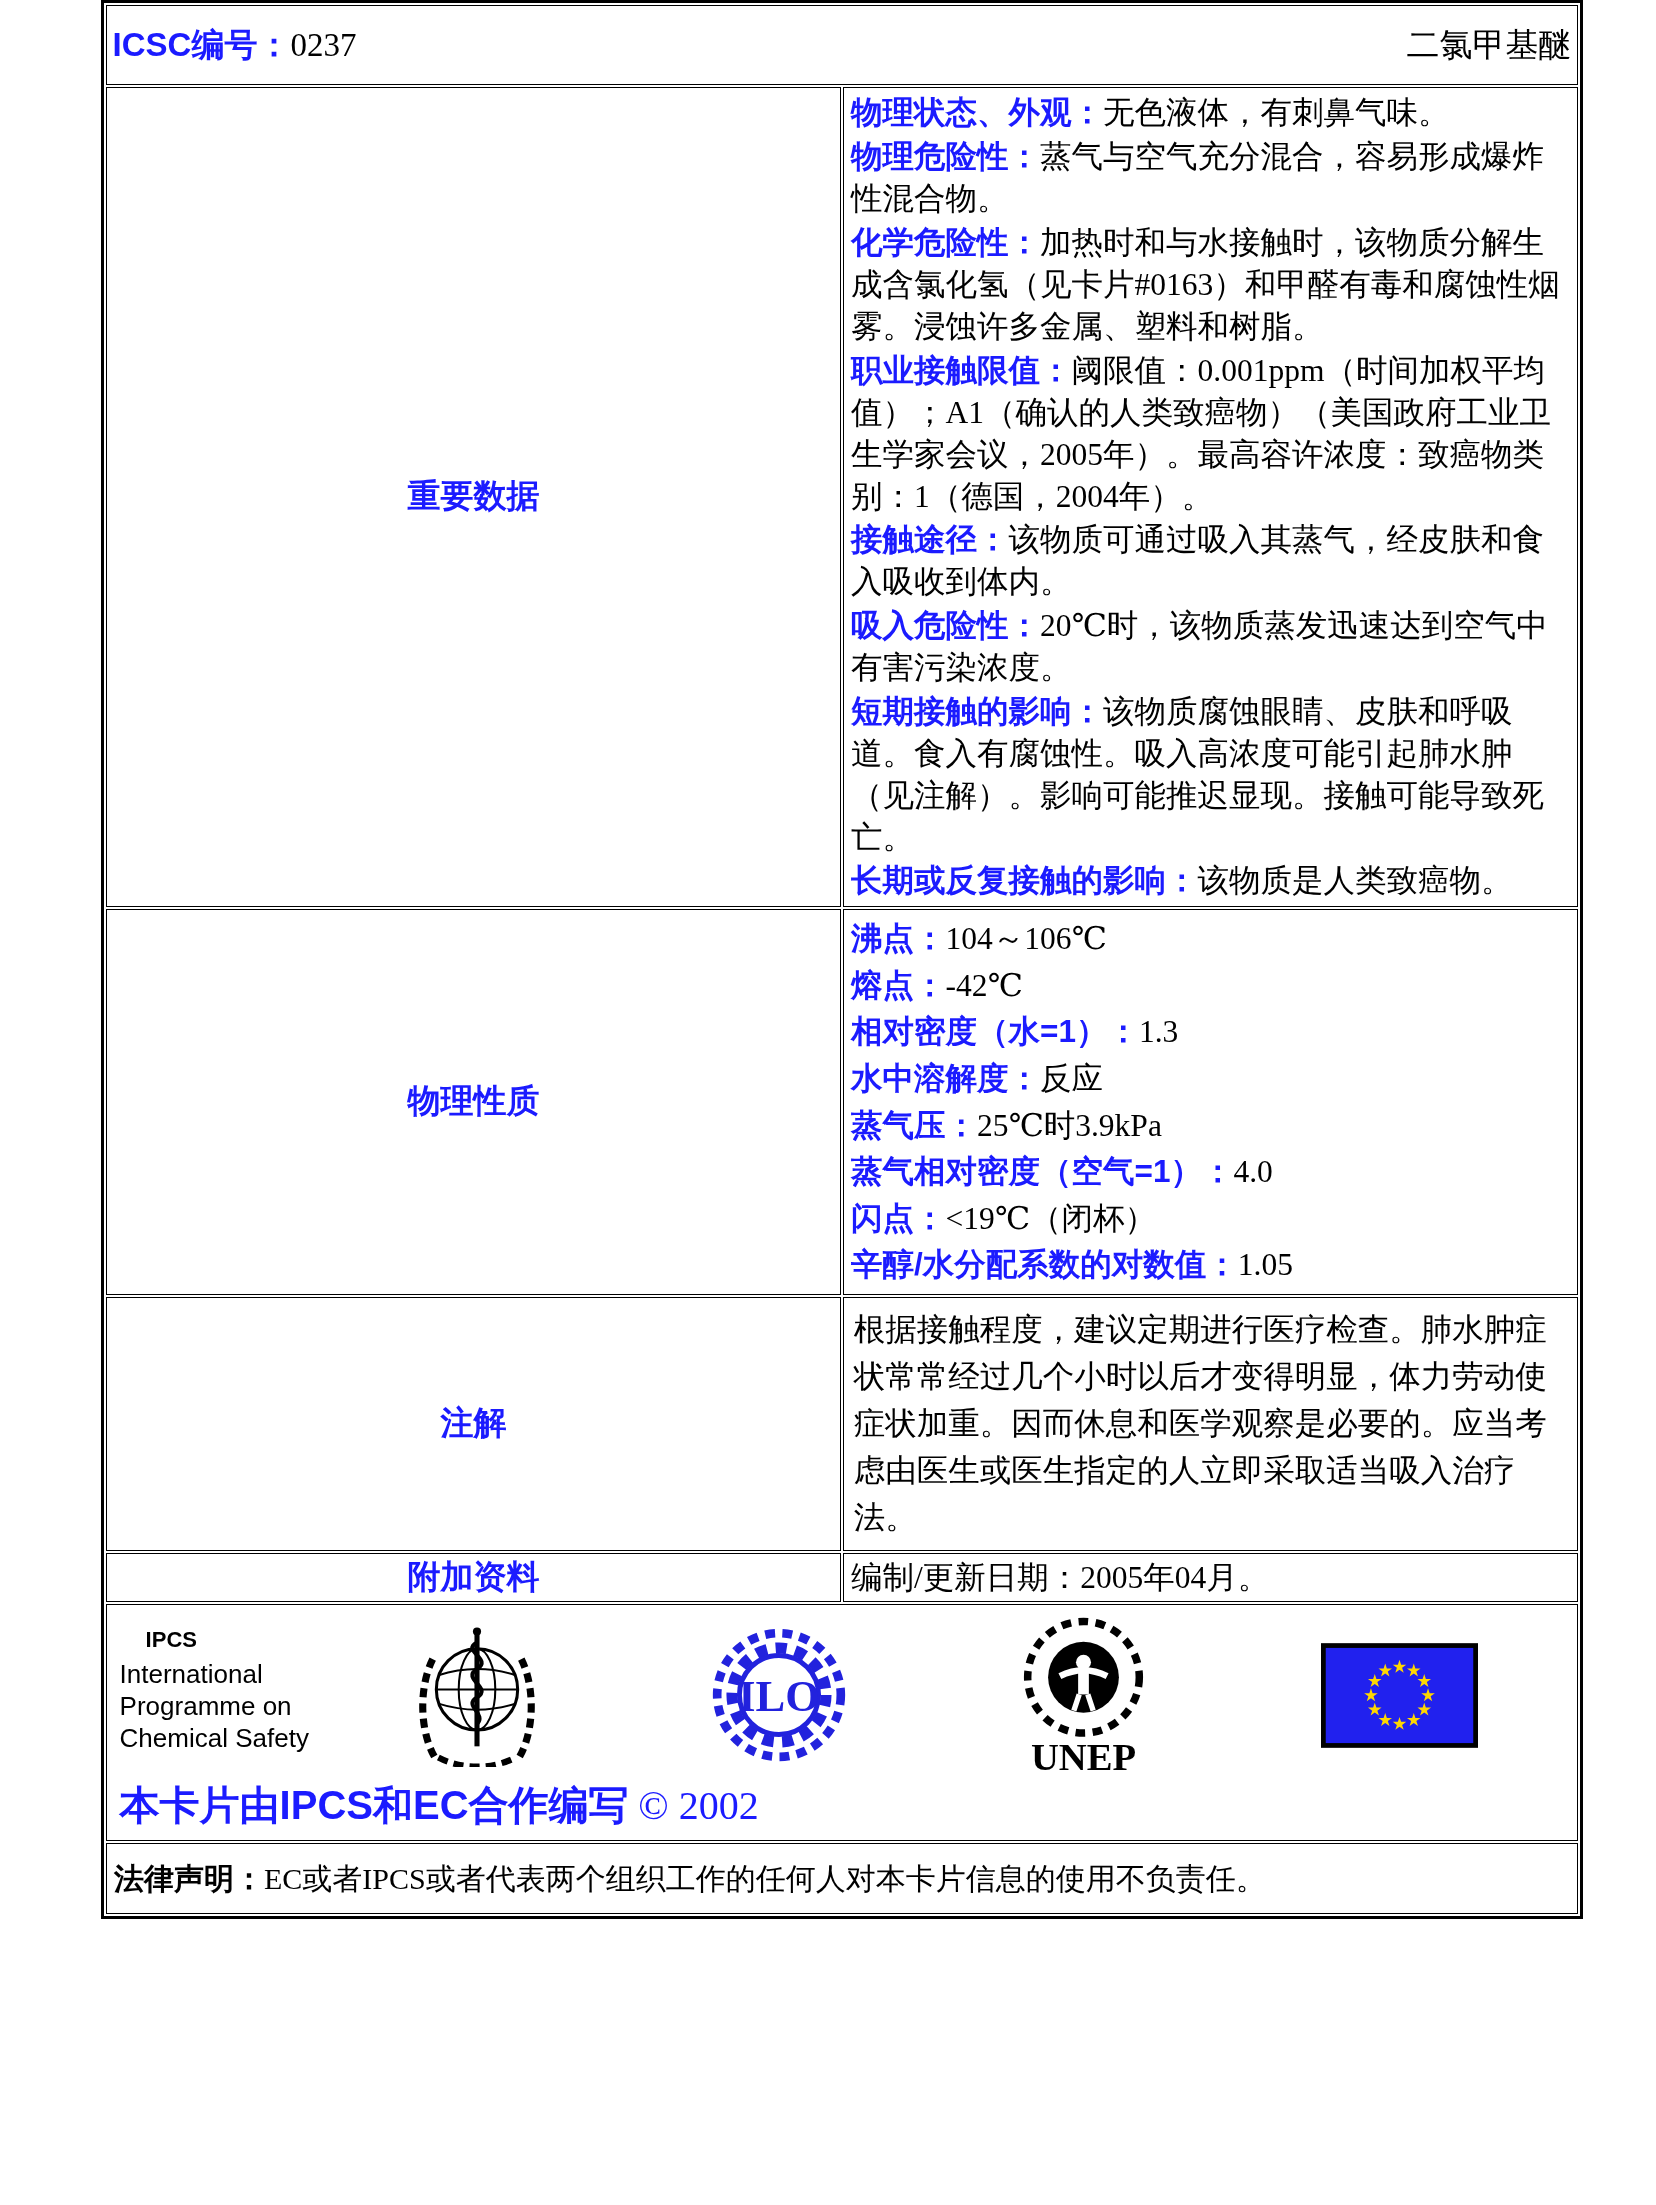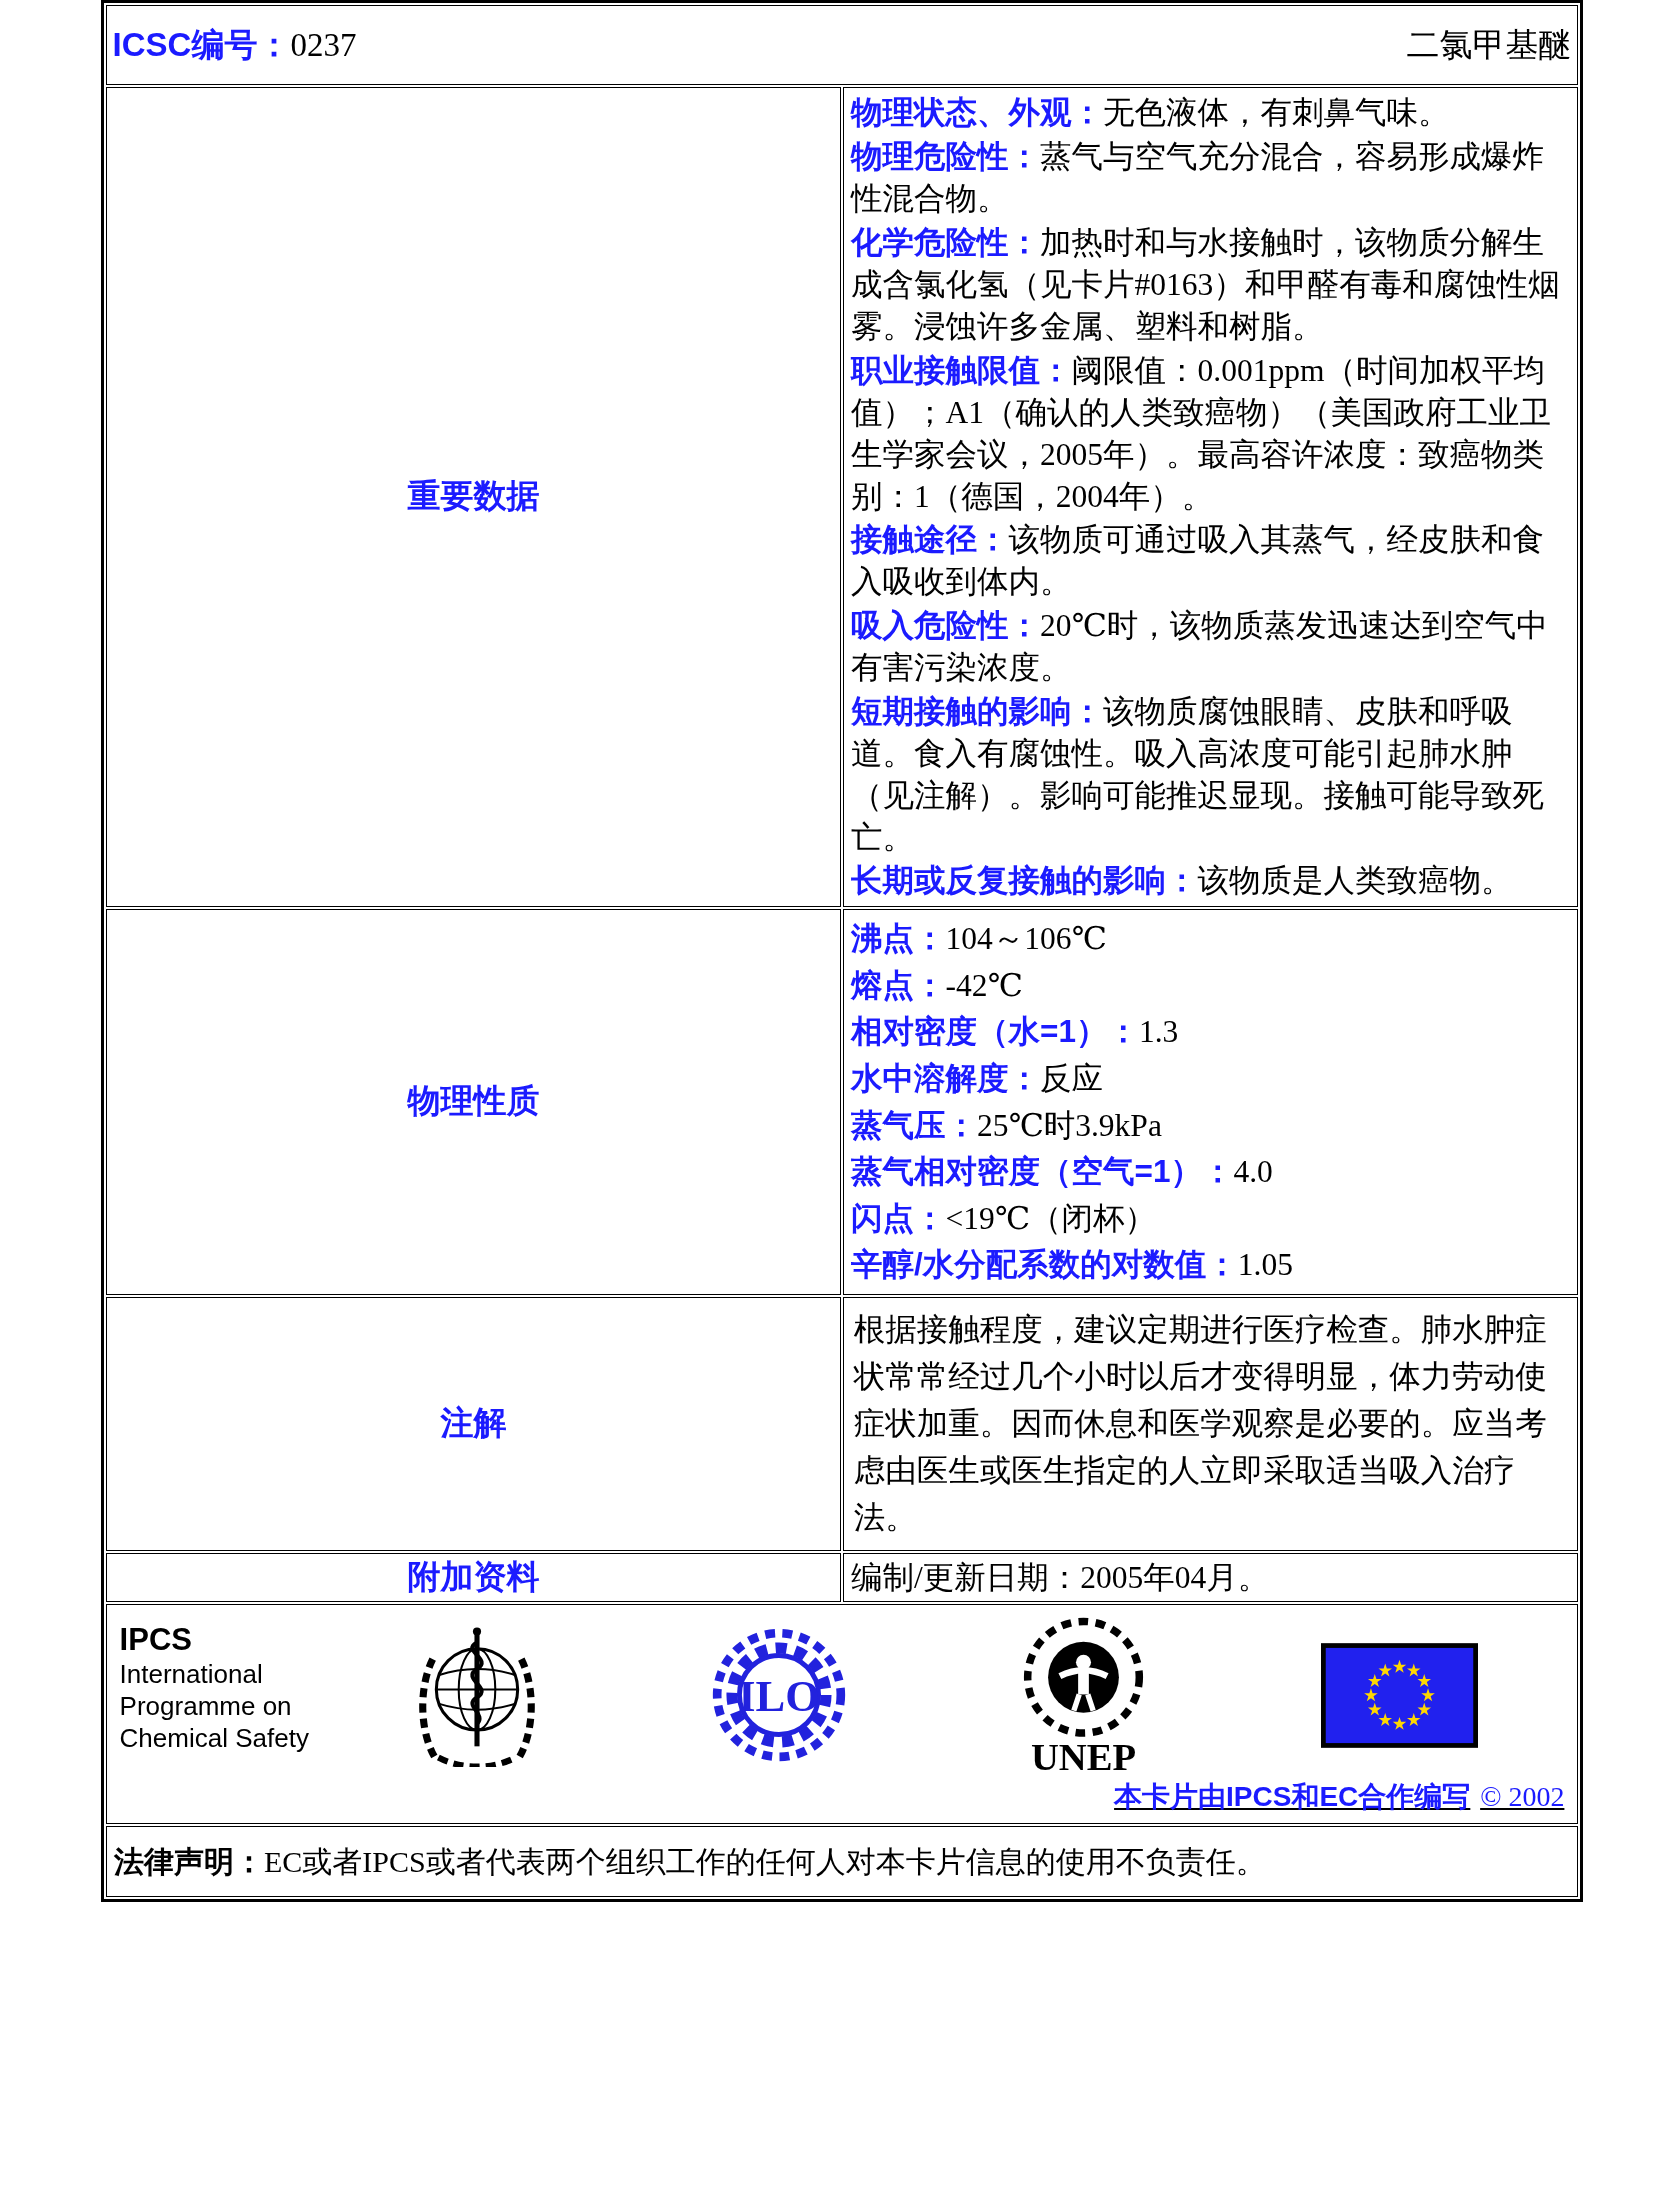--- a/index.html
+++ b/index.html
@@ -76,28 +76,27 @@
   .addl-line{line-height:39px;padding:1.4px 0;}
   
   .logos-wrap{padding:9.8px 12.6px 7px 12.6px;}
   .logos-row{display:flex;align-items:center;min-height:150px;}
   .ipcs-block{
     width:210px;
     font-family:"Liberation Sans","DejaVu Sans",sans-serif;
     align-self:flex-start;
     padding-top:7px;
   }
-  .ipcs-acronym{font-weight:bold;font-size:31px;line-height:36px;}
+  .ipcs-acronym{font-weight:bold;font-size:22px;line-height:36px;margin-left:26px;}
   .ipcs-line{font-size:26px;line-height:32px;}
   .logo-zone{flex:1;display:flex;justify-content:space-around;align-items:center;}
   .caption{
-    text-align:right;
+    text-align:left;
     margin-top:2.8px;
-    font-size:28px;
-    text-decoration:underline;
+    font-size:40px;
   }
   .cap-main{
     color:var(--accent-blue);
     font-family:"Liberation Sans","DejaVu Sans",sans-serif;
     font-weight:bold;
   }
   .cap-copy{
     color:var(--accent-blue);
     font-family:"Liberation Serif","DejaVu Serif",serif;
     margin-left:9.8px;

